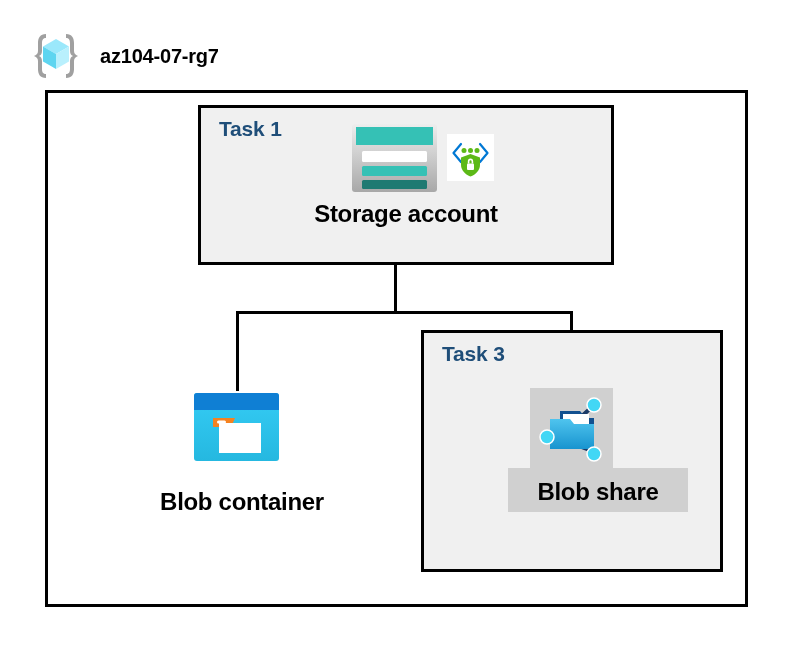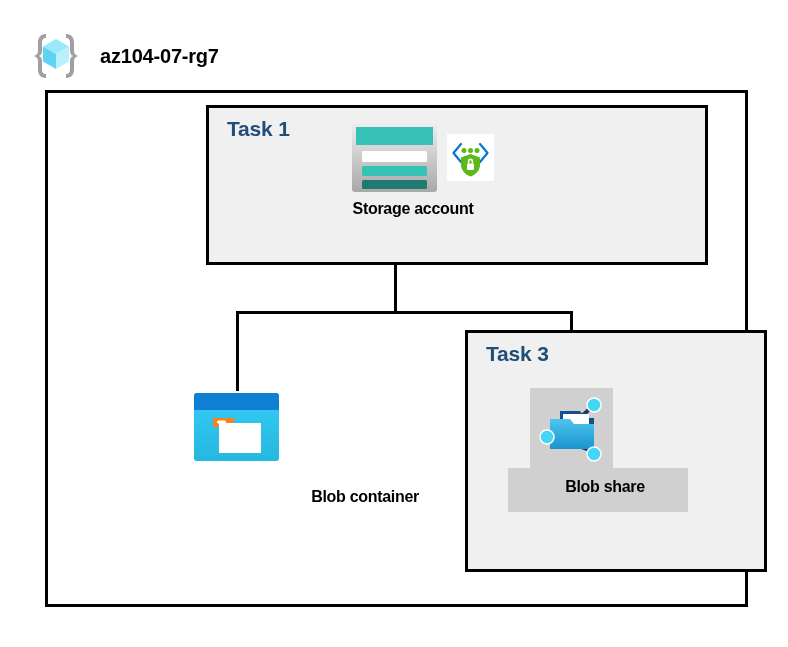--- a/index.html
+++ b/index.html
@@ -59,45 +59,44 @@
     box-sizing: border-box;
   }
 
   
   .task-box {
     position: absolute;
     background: #f0f0f0;
     border: 3px solid #000000;
     box-sizing: border-box;
   }
-  #task1-box { left: 206px; top: 105px; width: 502px; height: 160px; }
+  #task1-box { left: 198px; top: 105px; width: 416px; height: 160px; }
   #task2-box { left: 72px;  top: 330px; width: 303px; height: 242px; }
-  #task3-box { left: 421px; top: 330px; width: 302px; height: 242px; margin-left: 44px; }
+  #task3-box { left: 421px; top: 330px; width: 302px; height: 242px; }
 
   .task-label {
     position: absolute;
     left: 18px;
     top: 9px;
     font-size: 21px;
     font-weight: bold;
     color: #1f4e79;
     letter-spacing: -0.2px;
     white-space: nowrap;
   }
 
   
   .node-label {
     position: absolute;
-    font-size: 16px;
+    font-size: 24px;
     font-weight: bold;
     color: #000000;
     white-space: nowrap;
     text-align: center;
     letter-spacing: -0.3px;
-    padding-left: 7px;
   }
 
   
   .conn {
     position: absolute;
     background: #000000;
   }
   #conn-v-top   { left: 394px; top: 265px; width: 3px;   height: 49px; }
   #conn-h-bar   { left: 236px; top: 311px; width: 337px; height: 3px;  }
   #conn-v-left  { left: 236px; top: 311px; width: 3px;   height: 80px; }
@@ -198,21 +197,21 @@
       <rect x="0" y="0" width="85" height="17" rx="3" fill="#0f7fd4"></rect>
       <rect x="0" y="12" width="85" height="5" fill="#0f7fd4"></rect>
 
       <path d="M19 25 L41 25 L37 34 L19 34 Z" fill="#f58220"></path>
       <rect x="23" y="27.5" width="9" height="3" rx="1.5" fill="#ffffff"></rect>
 
       <rect x="25" y="30" width="42" height="30" fill="#ffffff"></rect>
     </svg>
   </div>
 
-  <div class="node-label" style="left:72px; top:488px; width:340px;text-align:right;">Blob container</div>
+  <div class="node-label" style="left:72px; top:488px; width:340px;">Blob container</div>
 
   <div id="task3-box" class="task-box">
     <div class="task-label">Task 3</div>
   </div>
 
   <div id="fs-icon-highlight" class="highlight-box"></div>
   <div id="fs-label-highlight" class="highlight-box"></div>
 
   <div class="icon-wrap" style="left:536px; top:393px; width:72px; height:72px;">
     <svg viewBox="0 0 72 72" width="72" height="72">

